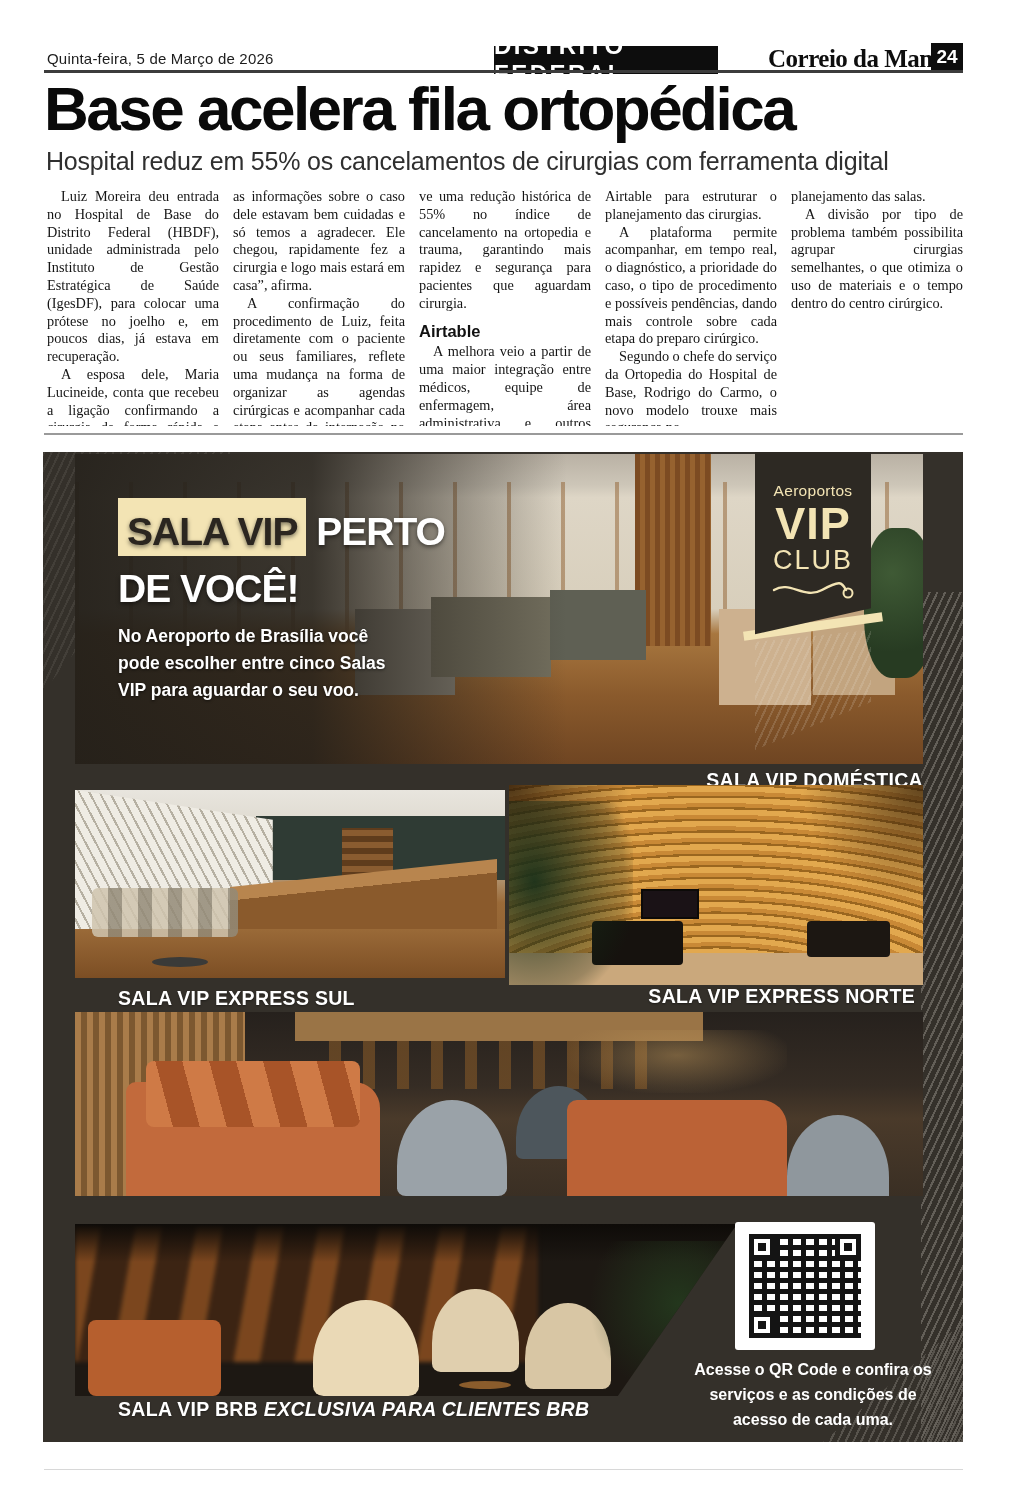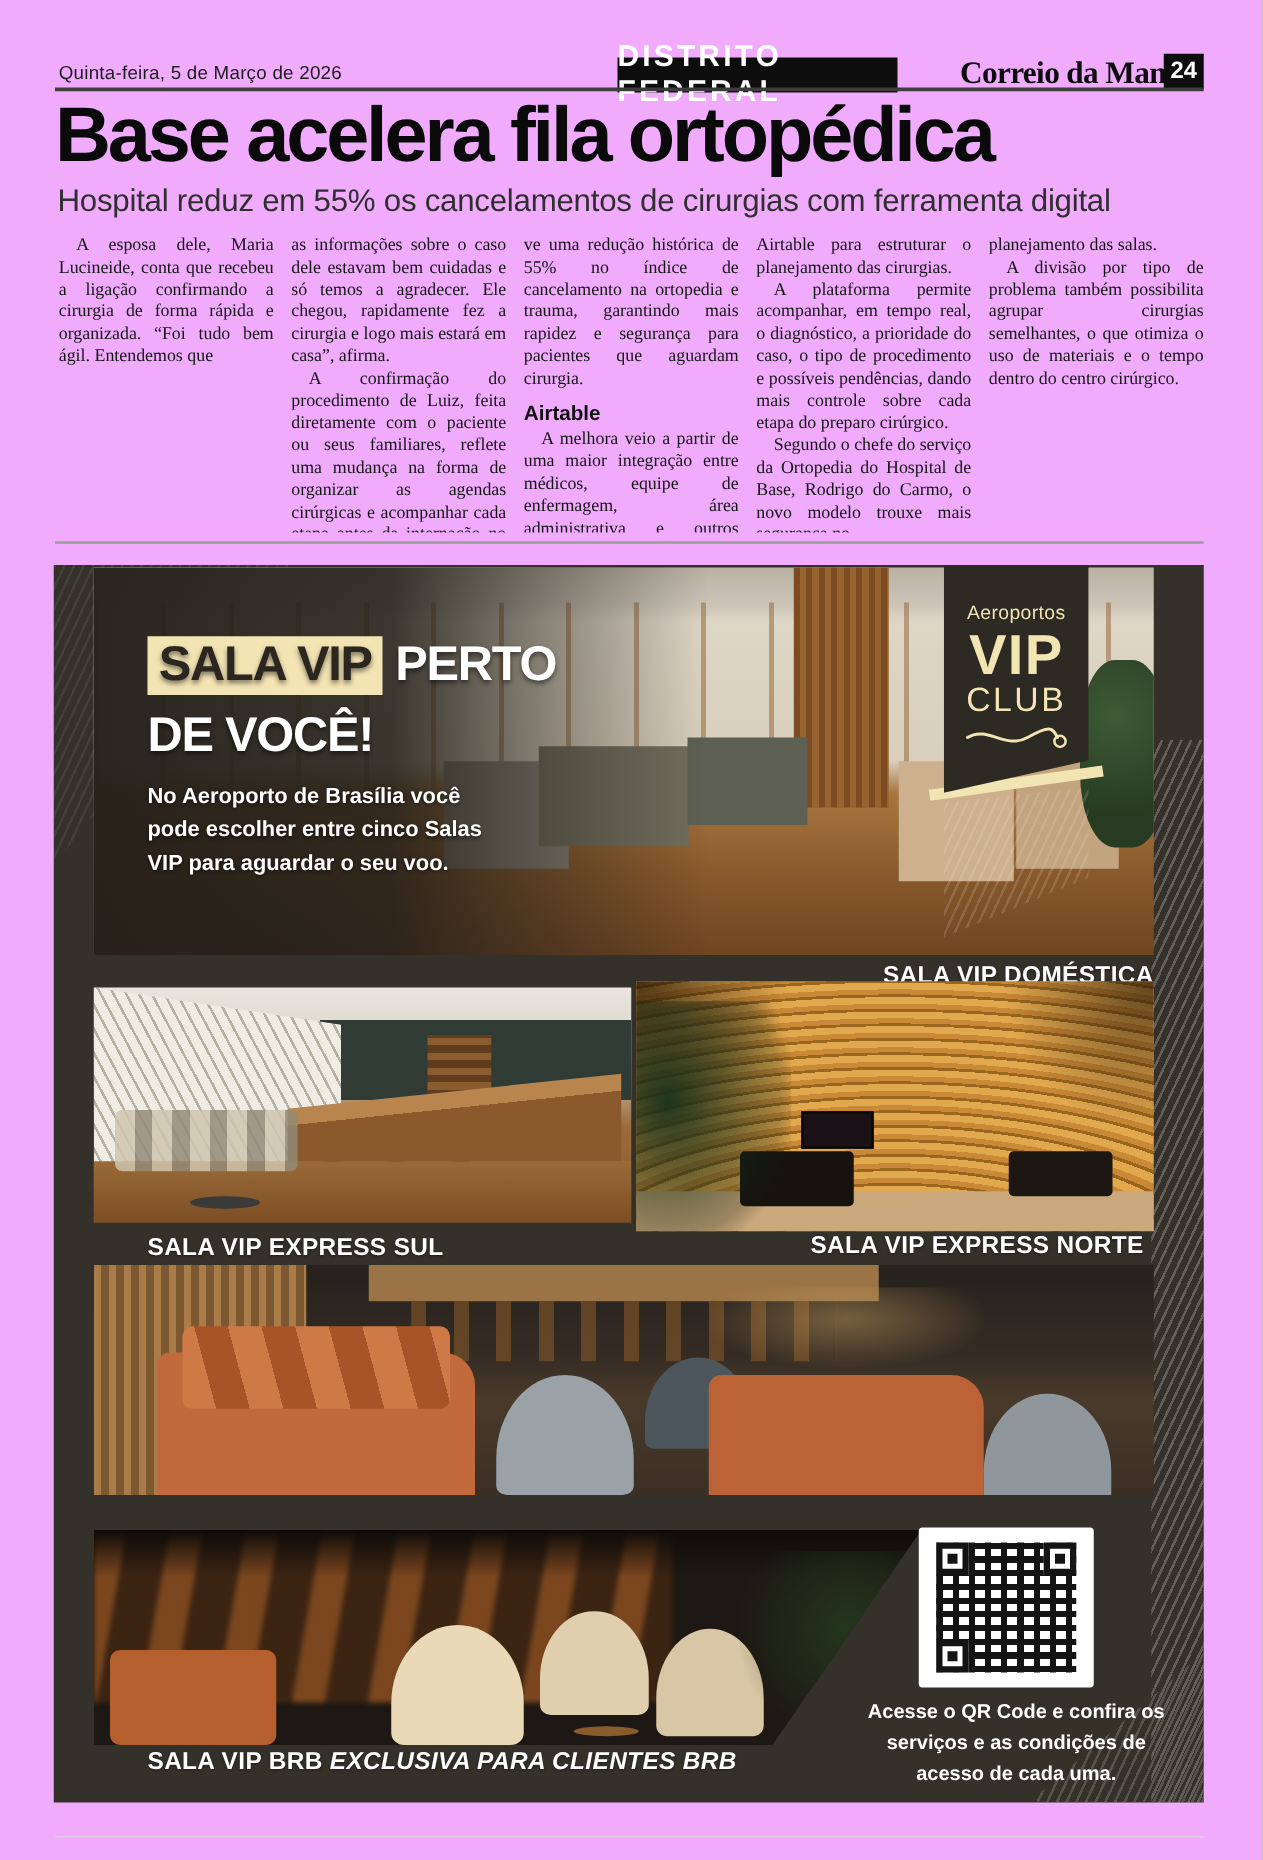--- a/index.html
+++ b/index.html
@@ -1,16 +1,16 @@
 <!DOCTYPE html>
 <html><head>
 <meta charset="utf-8">
 <style>
   html,body{margin:0;padding:0;background:#e9e9e9;}
-  .page{position:relative;width:1010px;height:1488px;background:#f0abfc;margin:0 auto;
+  .page{position:relative;width:1010px;height:1488px;background:#ffffff;margin:0 auto;
         font-family:"Liberation Sans",sans-serif;overflow:hidden;}
 
   
   .hdr-date{position:absolute;left:47px;top:50px;font-size:15px;color:#1c1c1c;letter-spacing:.2px;}
   .hdr-section{position:absolute;left:494px;top:46px;width:224px;height:28px;background:#0d0d0d;
         color:#fff;font-weight:700;font-size:24px;letter-spacing:2.5px;display:flex;align-items:center;justify-content:center;}
   .hdr-masthead{position:absolute;left:768px;top:45px;font-family:"Liberation Serif",serif;
         font-weight:700;font-size:25px;color:#0d0d0d;letter-spacing:-.5px;}
   .hdr-pagenum{position:absolute;left:931px;top:43px;width:32px;height:28px;background:#0d0d0d;color:#fff;
         font-weight:700;font-size:19px;display:flex;align-items:center;justify-content:center;}
@@ -52,21 +52,21 @@
   .ph1 .sofa-olive2{position:absolute;left:56%;top:44%;width:96px;height:70px;background:#5f6054;}
   .ph1 .chair-beige1{position:absolute;left:76%;top:50%;width:92px;height:96px;background:#cdb18f;}
   .ph1 .chair-beige2{position:absolute;left:87%;top:48%;width:82px;height:92px;background:#c2a47f;}
   .ph1 .chair-gray{position:absolute;left:33%;top:50%;width:100px;height:86px;background:#8d887c;}
   .ph1 .plant{position:absolute;left:93%;top:24%;width:70px;height:150px;border-radius:40%;
         background:radial-gradient(circle at 40% 30%,#3f5a35,#273b22 70%);}
   .ph1 .overlay{position:absolute;inset:0;background:linear-gradient(90deg,rgba(36,32,26,.97) 0%,rgba(36,32,26,.88) 28%,rgba(36,32,26,0) 58%);}
 
   .ad-copy{position:absolute;left:75px;top:52px;z-index:5;color:#fff;}
   .ad-h{font-size:39px;font-weight:700;letter-spacing:-1px;line-height:1.45;text-shadow:0 2px 4px rgba(0,0,0,.5);}
-  .hl{background:#f3e4b4;color:#2b2620;padding:1px 9px 3px 9px;}
+  .hl{background:#f3e4b4;color:#2b2620;padding:12px 9px 3px 9px;}
   .ad-body{margin-top:6px;width:272px;font-size:17.5px;font-weight:700;line-height:1.55;text-shadow:0 1px 3px rgba(0,0,0,.6);}
 
   
   .badge{position:absolute;left:712px;top:0;width:116px;height:186px;background:#2d2923;z-index:6;
         clip-path:polygon(0 0,100% 0,100% 84%,0 98%);text-align:center;color:#f3e4b4;}
   .badge .b1{margin-top:30px;font-size:15.5px;letter-spacing:.3px;}
   .badge .b2{font-size:45px;font-weight:700;letter-spacing:1px;line-height:1.05;}
   .badge .b3{font-size:27px;letter-spacing:2px;font-weight:400;line-height:1;}
   .badge-tail{position:absolute;left:700px;top:170px;width:140px;height:9px;background:#f3e4b4;
         transform:rotate(-8deg);z-index:5;}
@@ -162,20 +162,21 @@
   <div class="hdr-section">DISTRITO FEDERAL</div>
   <div class="hdr-masthead">Correio da Manhã</div>
   <div class="hdr-pagenum">24</div>
   <div class="hdr-rule"></div>
 
   <div class="headline">Base acelera fila ortopédica</div>
   <div class="subheadline">Hospital reduz em 55% os cancelamentos de cirurgias com ferramenta digital</div>
 
   <div class="cols">
     <div class="col">
+      <p>Luiz Moreira deu entrada no Hospital de Base do Distrito Federal (HBDF), unidade administrada pelo Instituto de Gestão Estratégica de Saúde (IgesDF), para colocar uma prótese no joelho e, em poucos dias, já estava em recuperação.</p>
       <p>A esposa dele, Maria Lucineide, conta que recebeu a ligação confirmando a cirurgia de forma rápida e organizada. “Foi tudo bem ágil. Entendemos que</p>
     </div>
     <div class="col">
       <p class="cont">as informações sobre o caso dele estavam bem cuidadas e só temos a agradecer. Ele chegou, rapidamente fez a cirurgia e logo mais estará em casa”, afirma.</p>
       <p>A confirmação do procedimento de Luiz, feita diretamente com o paciente ou seus familiares, reflete uma mudança na forma de organizar as agendas cirúrgicas e acompanhar cada etapa antes da internação no Hospital de Base.</p>
 
     </div>
     <div class="col">
       <p class="cont">ve uma redução histórica de 55% no índice de cancelamento na ortopedia e trauma, garantindo mais rapidez e segurança para pacientes que aguardam cirurgia.</p>
       <h3>Airtable</h3>

